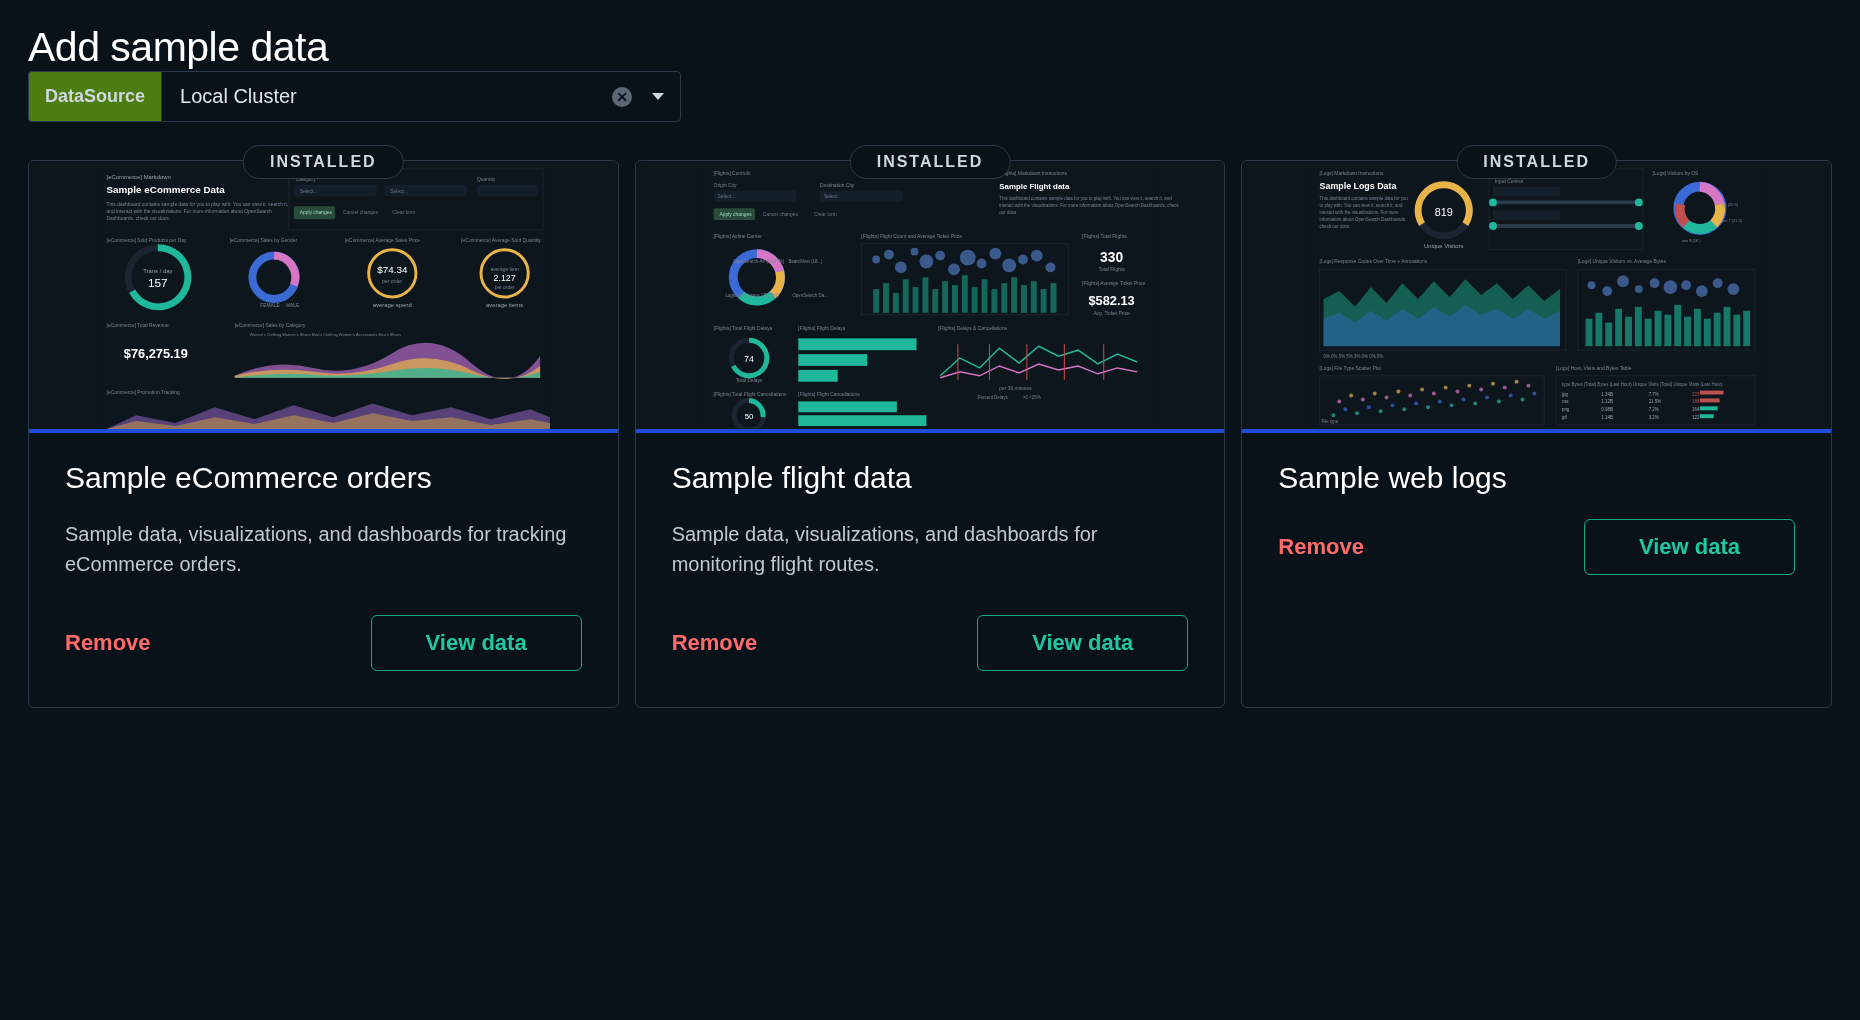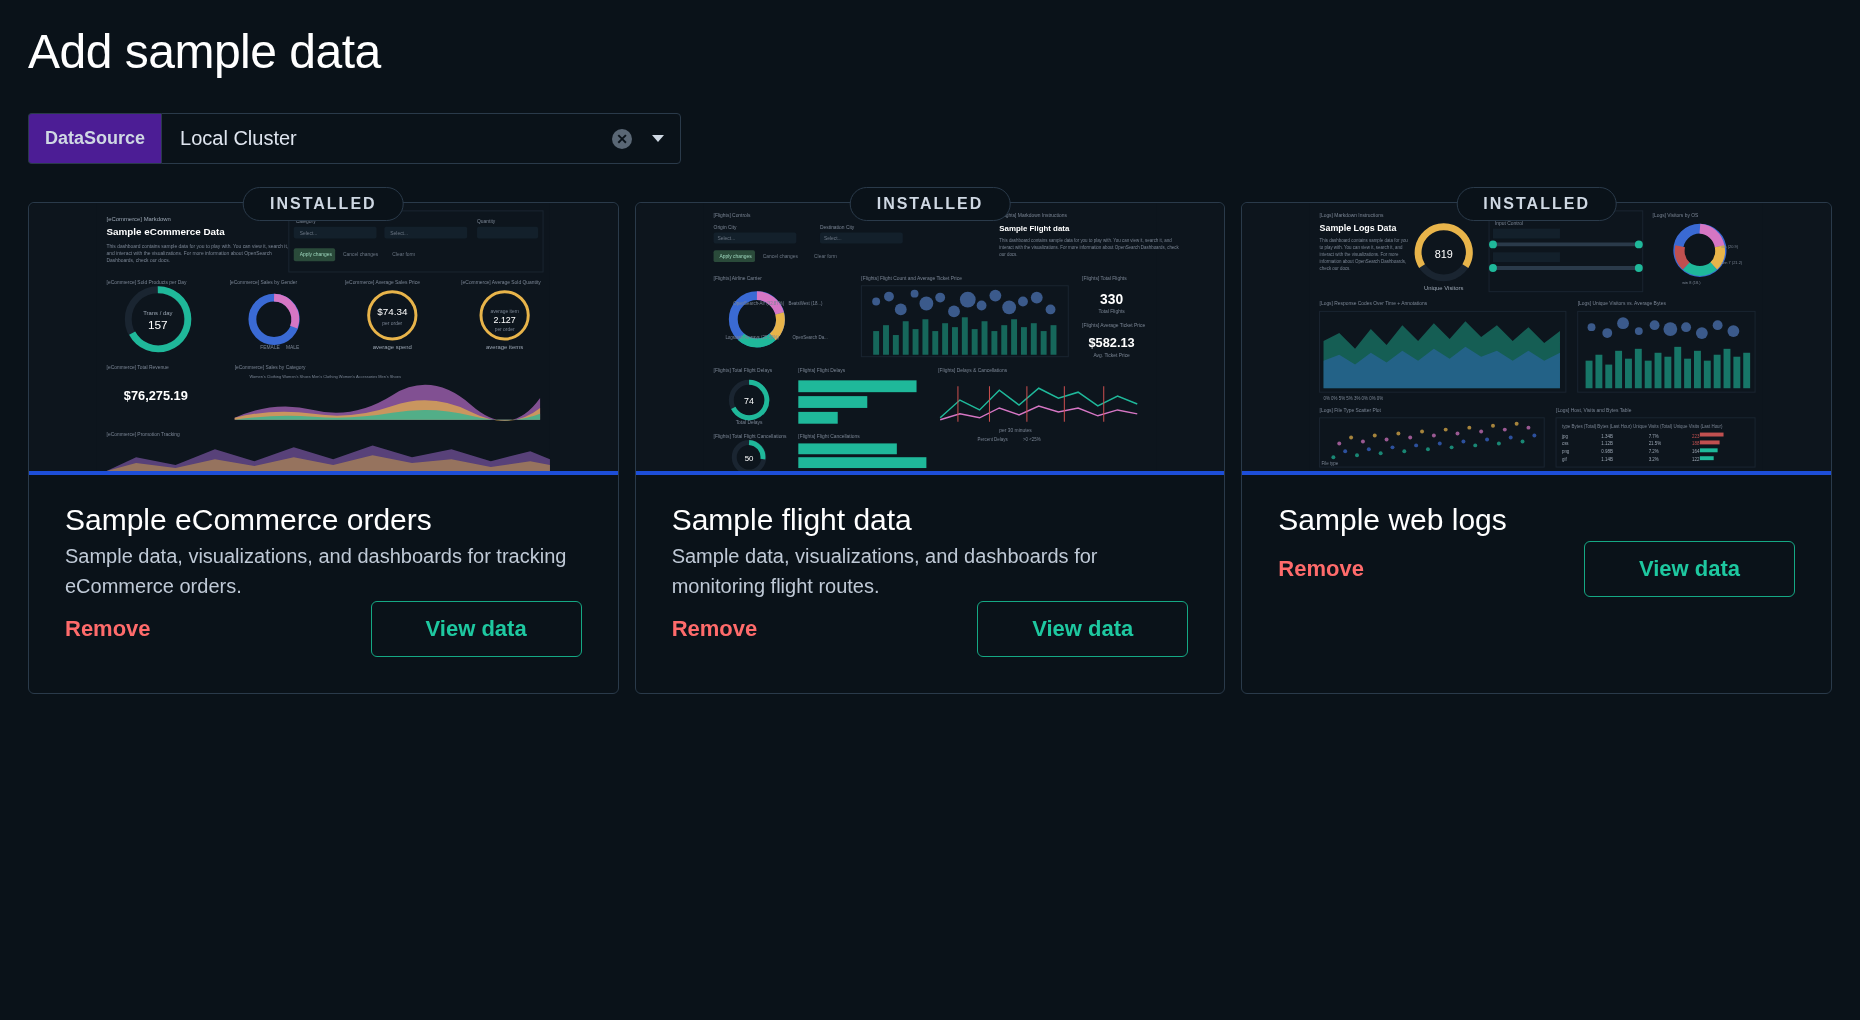--- a/index.html
+++ b/index.html
@@ -8,36 +8,35 @@
       box-sizing: border-box;
     }
     body {
       background: #0a1219;
       color: #dfe5ef;
       font-family: -apple-system, BlinkMacSystemFont, "Segoe UI", Helvetica, Arial, sans-serif;
       padding: 24px 28px;
       min-height: 1020px;
     }
     .page-title {
-      font-size: 48px;
+      font-size: 41px;
       font-weight: 400;
       color: #ffffff;
-      margin-bottom: 34px;
       letter-spacing: -0.5px;
     }
 
     
     .ds-row {
       display: flex;
       align-items: stretch;
       position: relative;
       z-index: 1;
     }
     .ds-label {
-      background: #4c1d95;
+      background: #4d7c0f;
       border: 1px solid #2a3a4a;
       border-right: none;
       padding: 14px 16px;
       font-size: 18px;
       font-weight: 600;
       color: #cfd8e3;
       border-radius: 4px 0 0 4px;
     }
     .ds-select {
       display: flex;
@@ -128,26 +127,27 @@
     .card-body {
       padding: 28px 36px 36px;
       display: flex;
       flex-direction: column;
       flex: 1;
     }
     .card-title {
       font-size: 30px;
       font-weight: 500;
       color: #ffffff;
-      margin-bottom: 4px;
+      margin-bottom: 24px;
     }
     .card-desc {
       font-size: 20px;
       line-height: 1.5;
       color: #bfc9d6;
+      margin-bottom: 36px;
       flex: 1;
     }
     .card-actions {
       display: flex;
       justify-content: space-between;
     }
     .remove-link {
       color: #ff6b6b;
       font-size: 22px;
       font-weight: 700;

